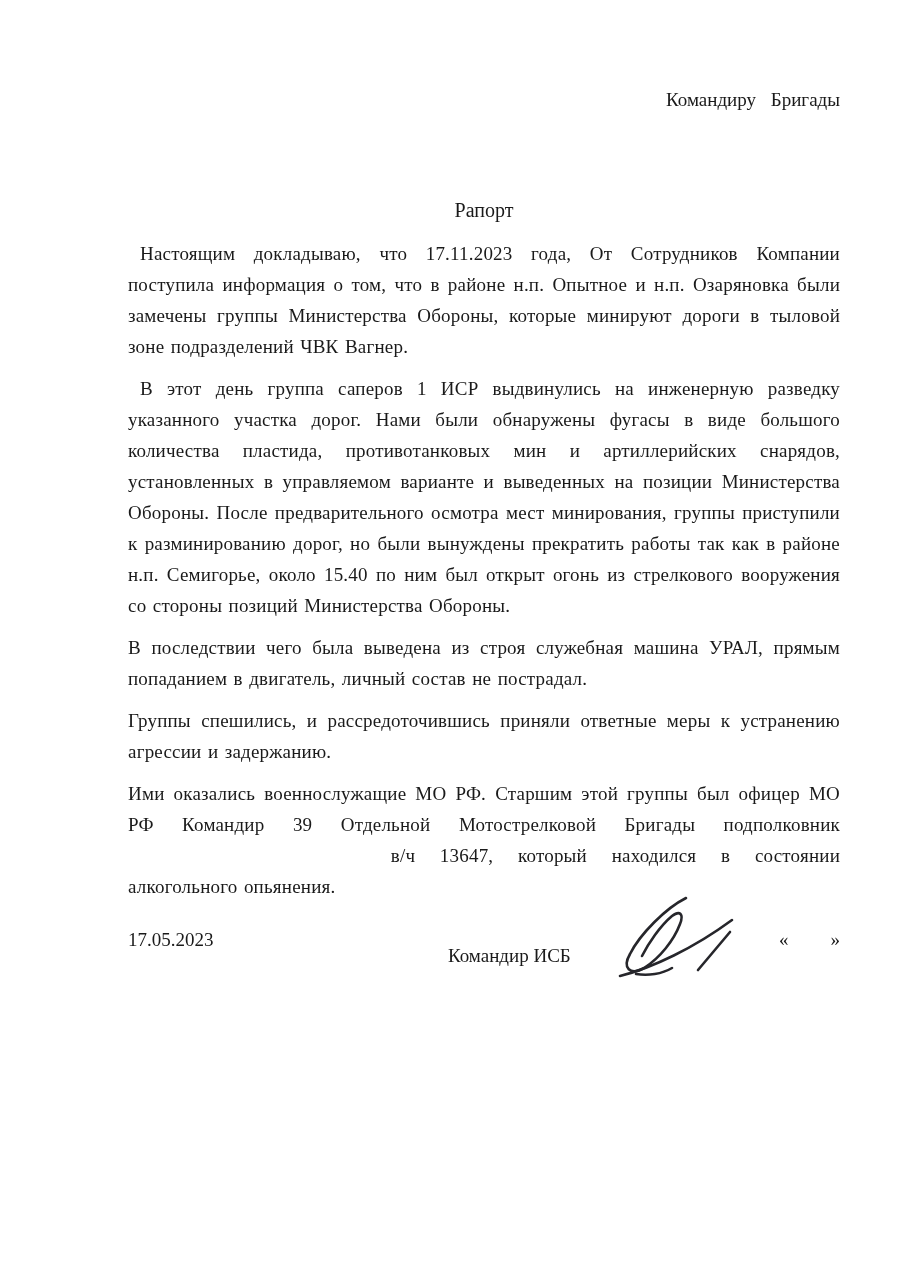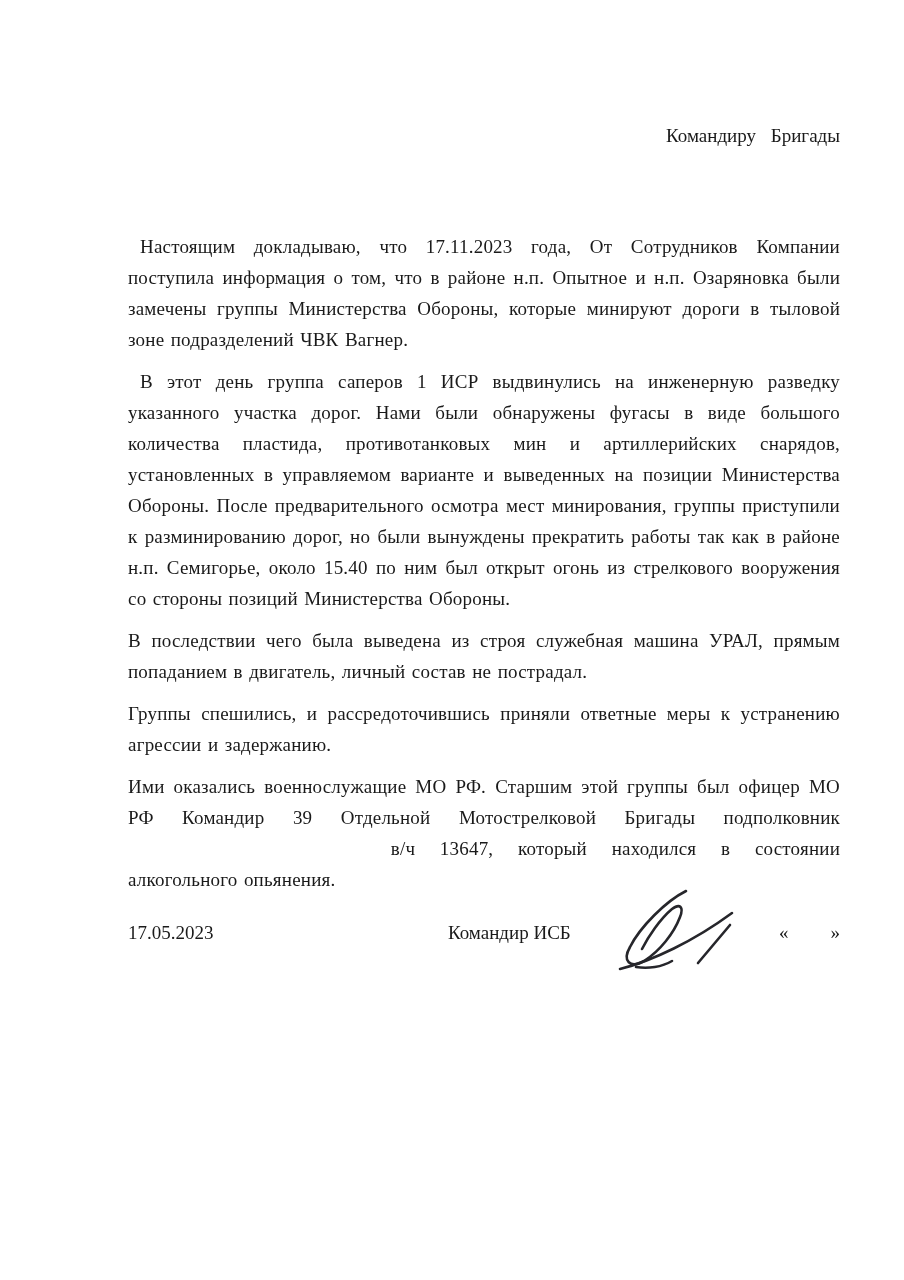--- a/index.html
+++ b/index.html
@@ -6,21 +6,21 @@
     margin: 0;
     padding: 0;
     background: #ffffff;
   }
   .page {
     position: relative;
     width: 904px;
     height: 1280px;
     background: #ffffff;
     box-sizing: border-box;
-    padding: 120px 64px 0 128px;
+    padding: 84px 64px 0 128px;
     color: #1a1a1a;
     font-family: "Liberation Serif", "DejaVu Serif", serif;
     font-size: 19px;
     line-height: 31px;
   }
   .recipient {
     text-align: right;
     word-spacing: 10px;
     margin-bottom: 80px;
   }
@@ -43,21 +43,21 @@
     width: 238px;
     height: 1px;
     vertical-align: baseline;
   }
   .footer {
     position: relative;
     margin-top: 22px;
     height: 70px;
   }
   .date   { position: absolute; left: 0;     top: 0; }
-  .signer { position: absolute; left: 320px; top: 0; }
+  .signer { position: absolute; left: 320px; top: 16px; }
   .signature {
     position: absolute;
     left: 462px;
     top: -34px;
   }
   .signature path {
     fill: none;
     stroke: #26262b;
     stroke-width: 2.6;
     stroke-linecap: round;
@@ -66,20 +66,21 @@
   .quotes { position: absolute; right: 0; top: 0; }
   .qgap   { display: inline-block; width: 42px; }
 </style>
 </head>
 <body>
 
 <div class="page">
 
   <div class="recipient">Командиру Бригады</div>
 
+  <h1 class="title">Рапорт</h1>
 
   <p class="body indent">Настоящим докладываю, что 17.11.2023 года, От Сотрудников Компании поступила информация о том, что в районе н.п. Опытное и н.п. Озаряновка были замечены группы Министерства Обороны, которые минируют дороги в тыловой зоне подразделений ЧВК Вагнер.</p>
 
   <p class="body indent">В этот день группа саперов 1 ИСР выдвинулись на инженерную разведку указанного участка дорог. Нами были обнаружены фугасы в виде большого количества пластида, противотанковых мин и артиллерийских снарядов, установленных в управляемом варианте и выведенных на позиции Министерства Обороны. После предварительного осмотра мест минирования, группы приступили к разминированию дорог, но были вынуждены прекратить работы так как в районе н.п. Семигорье, около 15.40 по ним был открыт огонь из стрелкового вооружения со стороны позиций Министерства Обороны.</p>
 
   <p class="body">В последствии чего была выведена из строя служебная машина УРАЛ, прямым попаданием в двигатель, личный состав не пострадал.</p>
 
   <p class="body">Группы спешились, и рассредоточившись приняли ответные меры к устранению агрессии и задержанию.</p>
 
   <p class="body"><span>Ими оказались военнослужащие МО РФ. Старшим этой группы был офицер МО РФ Командир 39 Отдельной Мотострелковой Бригады подполковник</span> <span class="redact-gap"></span> <span>в/ч 13647, который находился в состоянии алкогольного опьянения.</span></p>

